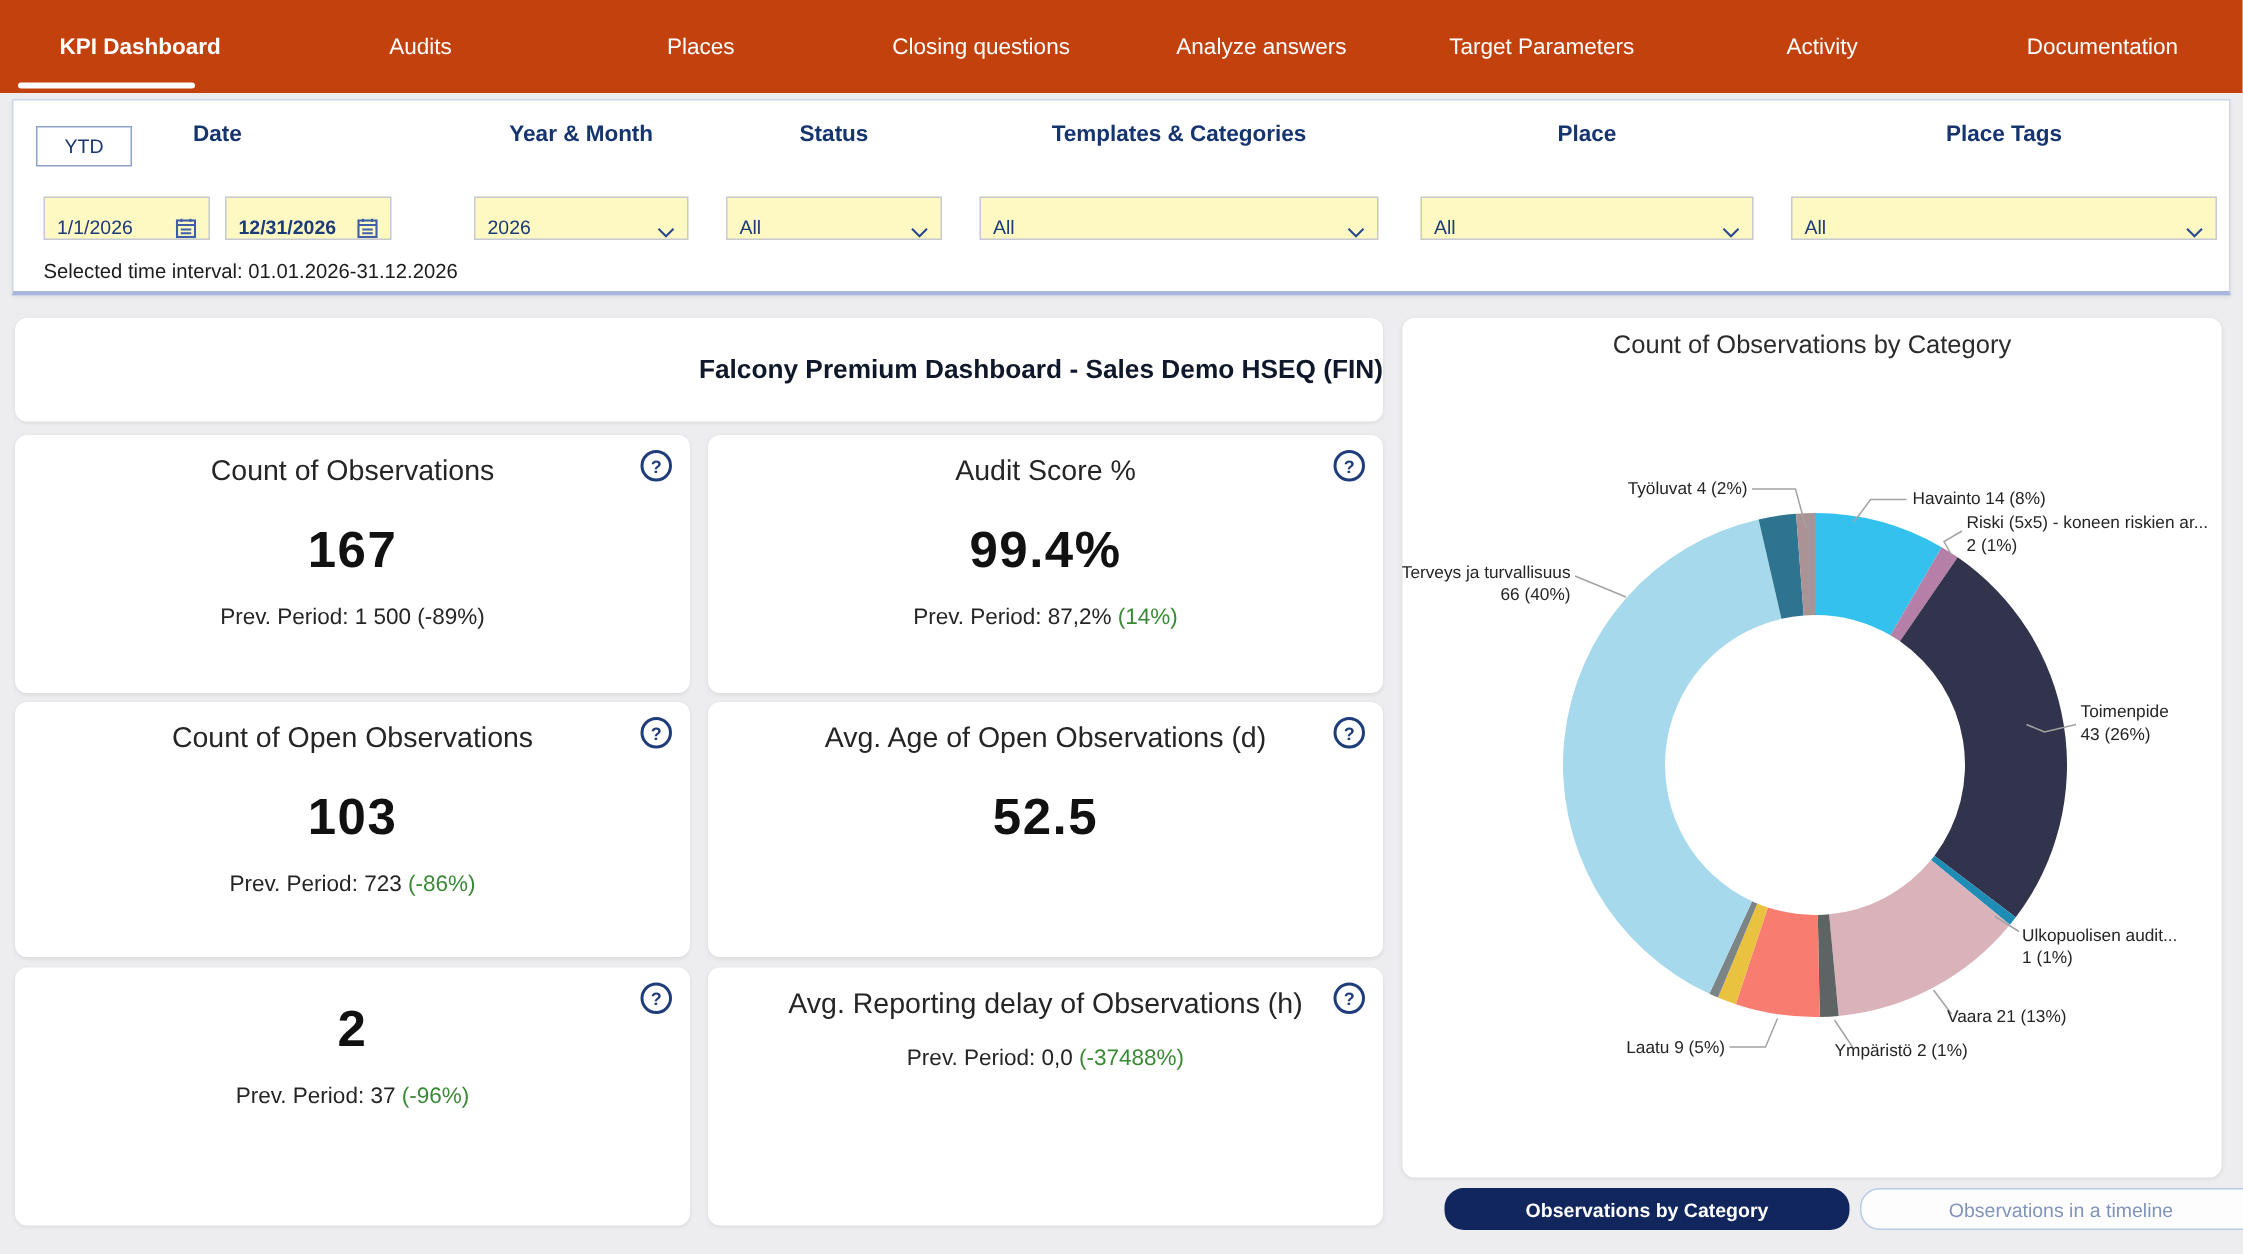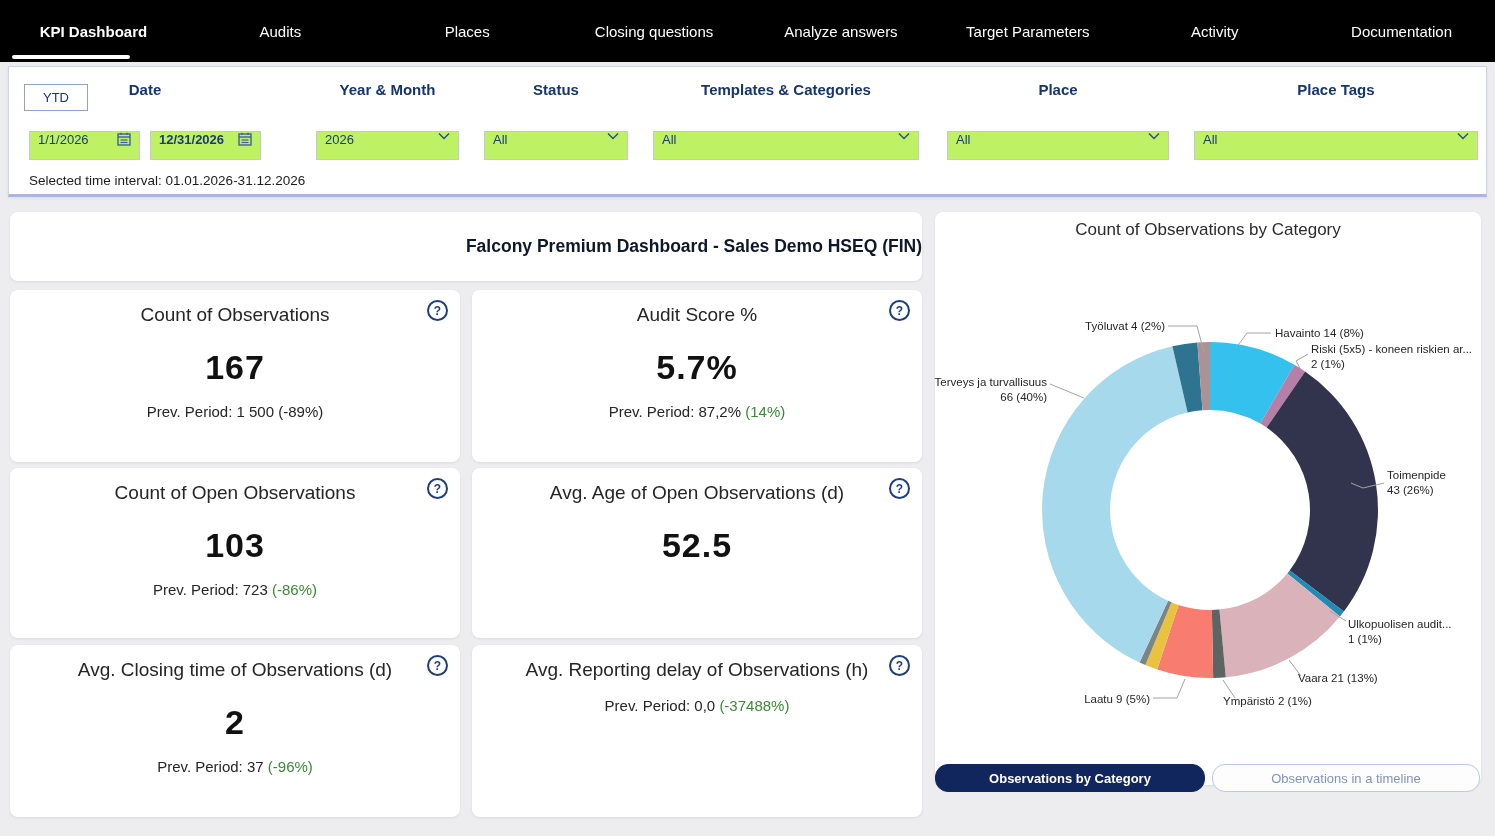--- a/index.html
+++ b/index.html
@@ -1,35 +1,35 @@
 <!DOCTYPE html>
 <html><head>
 <meta charset="utf-8">
 <style>
   * { margin:0; padding:0; box-sizing:border-box; }
   html,body { width:1495px; height:836px; overflow:hidden; background:#ededef;
               font-family:"Liberation Sans", sans-serif; }
 
   
-  .nav { position:absolute; top:0; left:0; width:1495px; height:62px; background:#000000; display:flex; }
+  .nav { position:absolute; top:0; left:0; width:1495px; height:62px; background:#c2410c; display:flex; }
   .tab { flex:1; display:flex; align-items:center; justify-content:center; color:#ffffff;
          font-size:15px; position:relative; cursor:pointer; }
   .tab.active { font-weight:bold; }
   .tab.active .underline { position:absolute; left:12px; width:118px; height:4px; bottom:3px;
          background:#ffffff; border-radius:2px; }
 
   
   .filterbar { position:absolute; top:66px; left:8px; width:1479px; height:131px; background:#ffffff;
          border:1px solid #ccd5ec; border-bottom:3px solid #a9b7dd; box-shadow:0 1px 3px rgba(0,0,0,.07); }
   .flabel { position:absolute; top:14px; font-size:15px; font-weight:bold; color:#16356f; text-align:center; }
   .ytd-btn { position:absolute; left:15px; top:17px; width:64px; height:27px; background:#fff;
          border:1px solid #8da3c9; color:#16356f; font-size:13px; display:flex; align-items:center;
          justify-content:center; cursor:pointer; }
-  .finput { position:absolute; top:64px; height:29px; background:#bef264; border:1px solid #c6c9d2;
-         color:#1b3a78; font-size:13px; display:flex; align-items:flex-start; padding:0 8px; cursor:pointer; }
+  .finput { position:absolute; top:64px; height:29px; background:#fef9c3; border:1px solid #c6c9d2;
+         color:#1b3a78; font-size:13px; display:flex; align-items:flex-end; padding:0 8px; cursor:pointer; }
   .finput .grow { flex:1; }
   .chev { width:12px; height:8px; }
   .cal { width:14px; height:14px; }
   .interval { position:absolute; left:20px; top:106px; font-size:13.5px; color:#1c1c1c; }
 
   
   .card { position:absolute; background:#ffffff; border-radius:8px; box-shadow:0 1px 3px rgba(0,0,0,.08); }
   .dash-title { display:flex; align-items:center; justify-content:flex-end; font-size:17.5px;
          font-weight:bold; color:#0f172a; }
   .kpi-title { text-align:center; margin-top:14px; font-size:19px; color:#252525; padding:0 46px; }
@@ -41,22 +41,22 @@
          align-items:center; justify-content:center; cursor:pointer; }
 
   
   .chart-card { left:935px; top:212px; width:546px; height:573px; }
   .chart-title { text-align:center; margin-top:8px; font-size:17px; color:#2b2b2b; }
   .chart-svg { position:absolute; left:0; top:0; width:546px; height:573px; }
   .slice-label { position:absolute; font-size:11.5px; color:#252525; line-height:1.3; white-space:nowrap; }
   .tar { text-align:right; }
 
   
-  .chart-tab { position:absolute; top:764px; height:28px; border-radius:13px; font-size:13px;
-         display:flex; align-items:center; justify-content:center; cursor:pointer; }
+  .chart-tab { position:absolute; top:792px; height:28px; border-radius:13px; font-size:13px;
+         display:flex; align-items:center; justify-content:center; cursor:pointer;margin-left:28px; }
   .chart-tab.sel { left:935px; width:270px; background:#12265e; color:#ffffff; font-weight:bold;
          border:1px solid #12265e; }
   .chart-tab.unsel { left:1212px; width:268px; background:#fdfdfe; color:#8093bb;
          border:1px solid #b9c9e8; }
 </style>
 </head>
 <body>
 
 <div class="nav">
   <div class="tab active">
@@ -166,21 +166,21 @@
   <div class="kpi-value">167</div>
   <div class="kpi-prev">
     <span>Prev. Period: 1 500</span>
     <span style="color: rgb(37, 37, 37);">(-89%)</span>
   </div>
 </div>
 
 <div class="card" style="left:472px;top:290px;width:450px;height:172px;">
   <div class="help">?</div>
   <div class="kpi-title">Audit Score %</div>
-  <div class="kpi-value">5.7%</div>
+  <div class="kpi-value">99.4%</div>
   <div class="kpi-prev">
     <span>Prev. Period: 87,2%</span>
     <span style="color: rgb(58, 138, 53);">(14%)</span>
   </div>
 </div>
 
 <div class="card" style="left:10px;top:468px;width:450px;height:170px;">
   <div class="help">?</div>
   <div class="kpi-title">Count of Open Observations</div>
   <div class="kpi-value">103</div>
@@ -191,21 +191,20 @@
 </div>
 
 <div class="card" style="left:472px;top:468px;width:450px;height:170px;">
   <div class="help">?</div>
   <div class="kpi-title">Avg. Age of Open Observations (d)</div>
   <div class="kpi-value">52.5</div>
 </div>
 
 <div class="card" style="left:10px;top:645px;width:450px;height:172px;">
   <div class="help">?</div>
-  <div class="kpi-title">Avg. Closing time of Observations (d)</div>
   <div class="kpi-value">2</div>
   <div class="kpi-prev">
     <span>Prev. Period: 37</span>
     <span style="color: rgb(58, 138, 53);">(-96%)</span>
   </div>
 </div>
 
 <div class="card" style="left:472px;top:645px;width:450px;height:172px;">
   <div class="help">?</div>
   <div class="kpi-title" style="padding:0 30px;">Avg. Reporting delay of Observations (h)</div>

